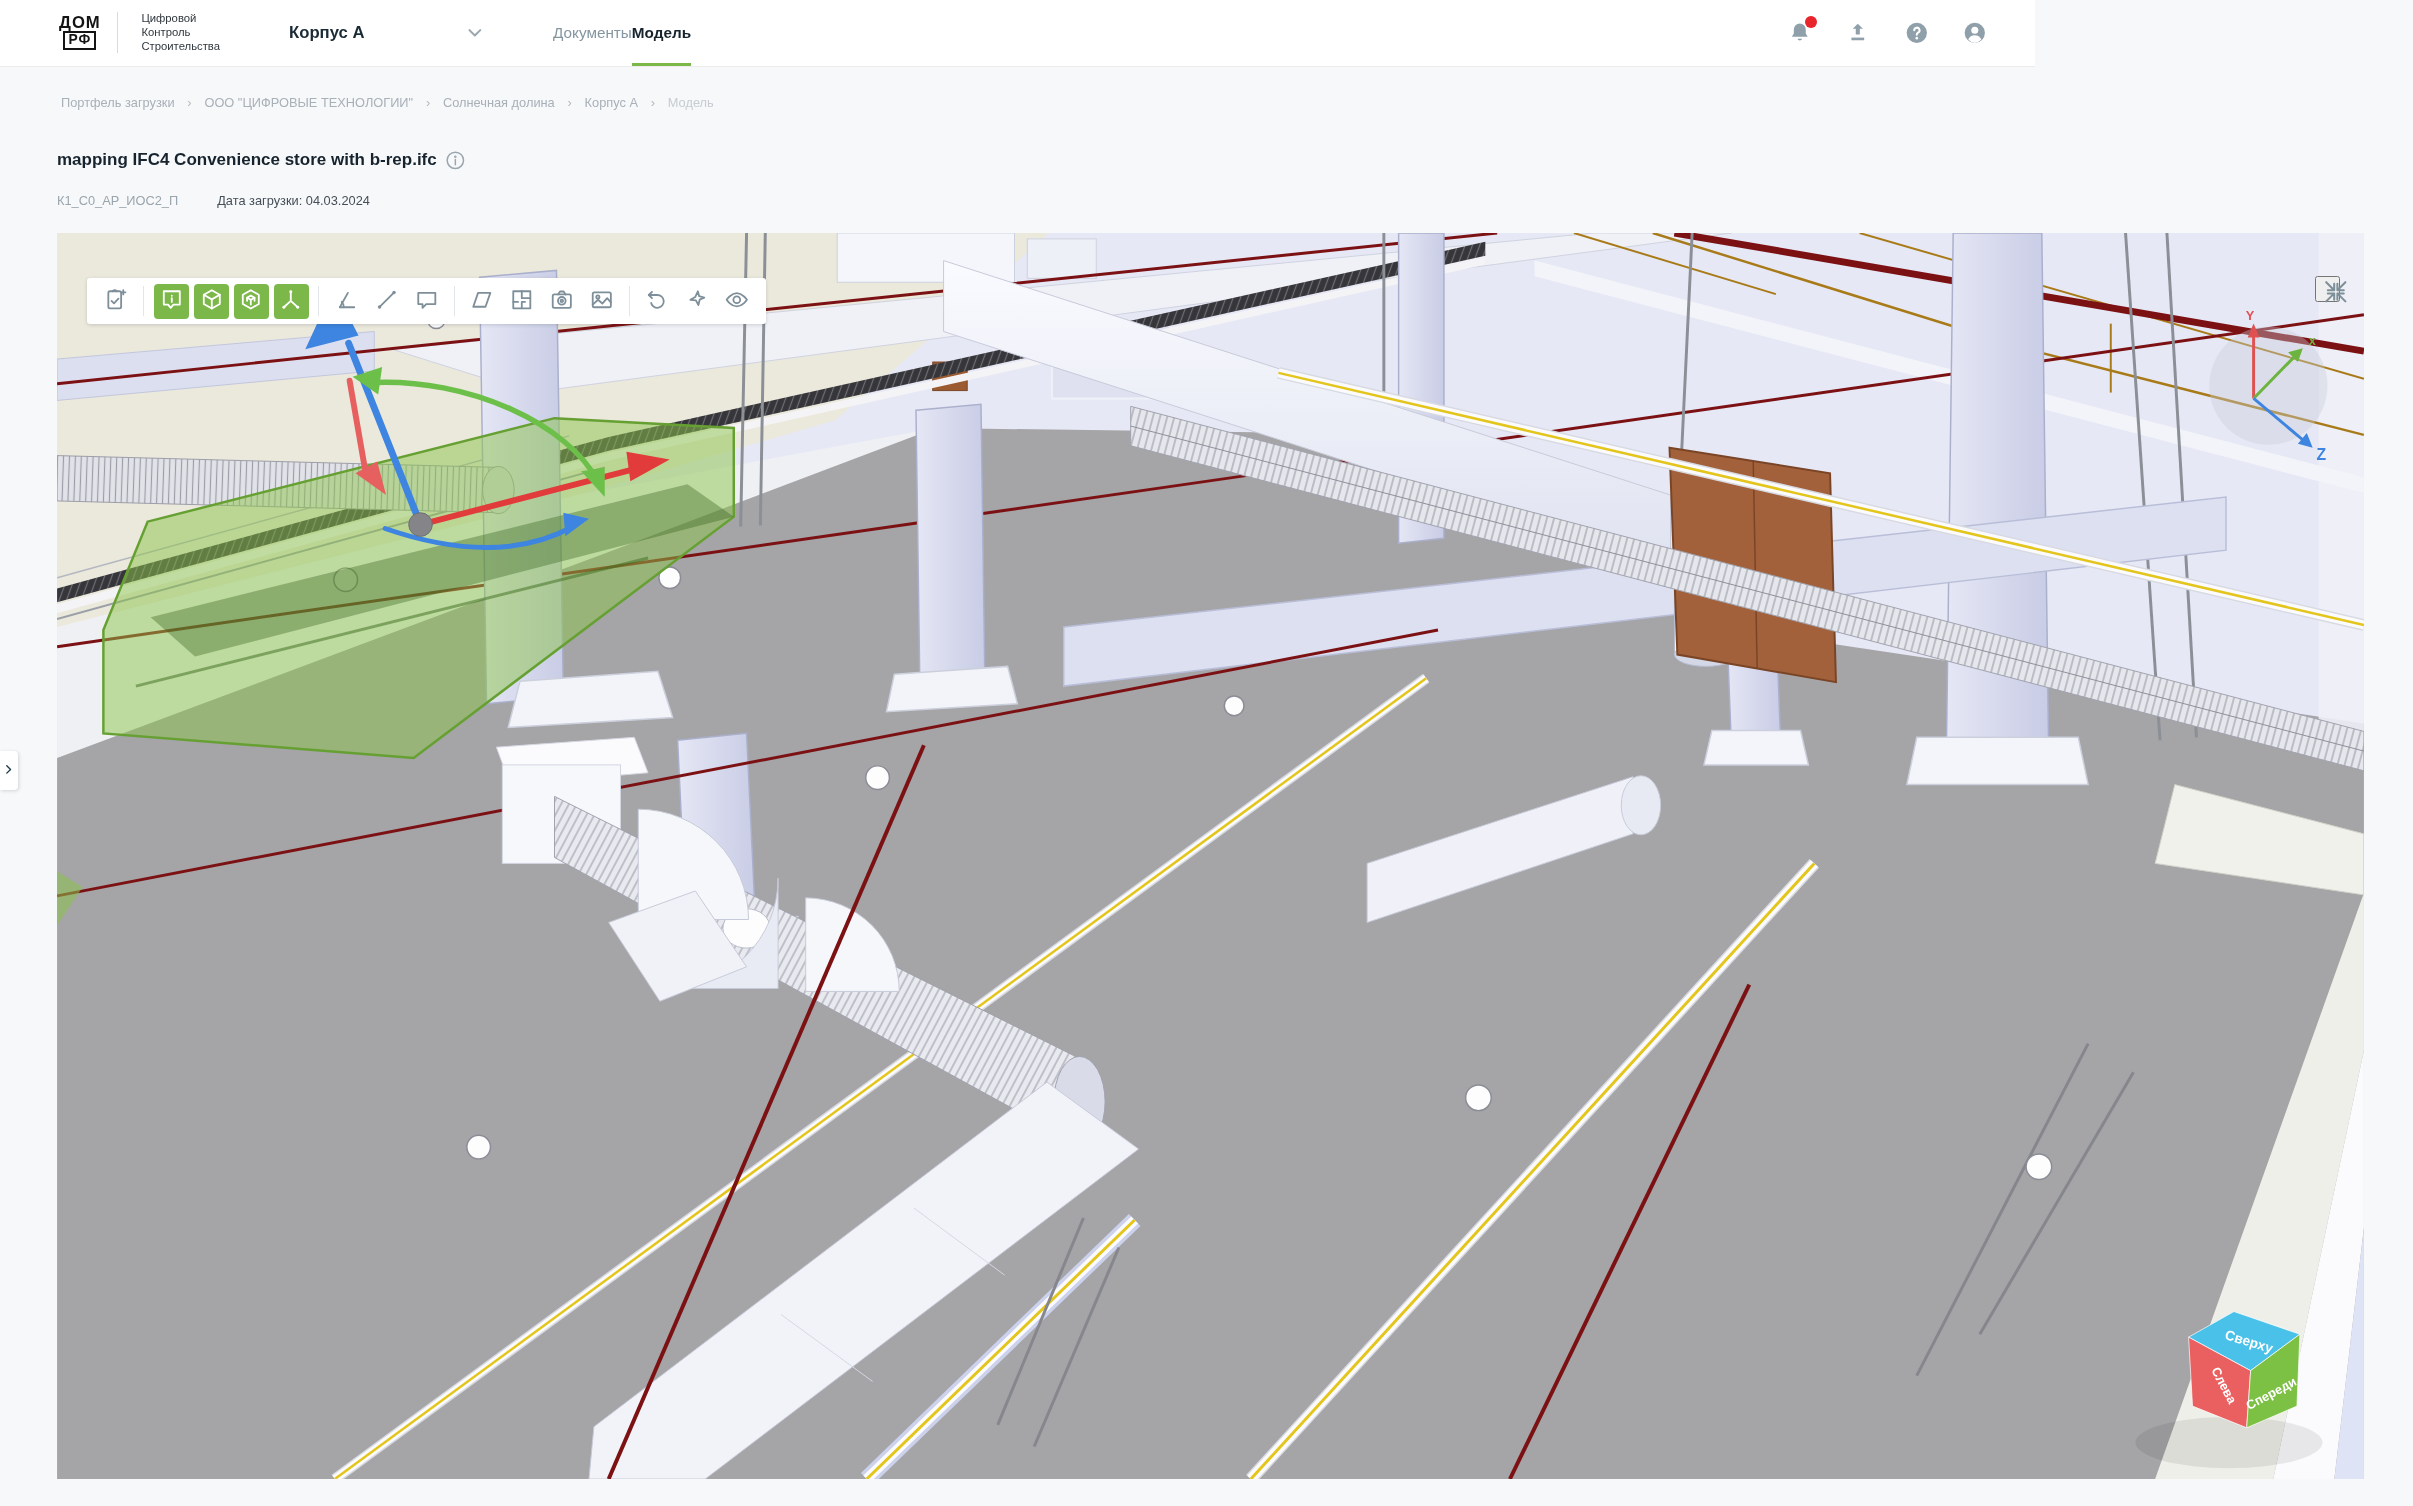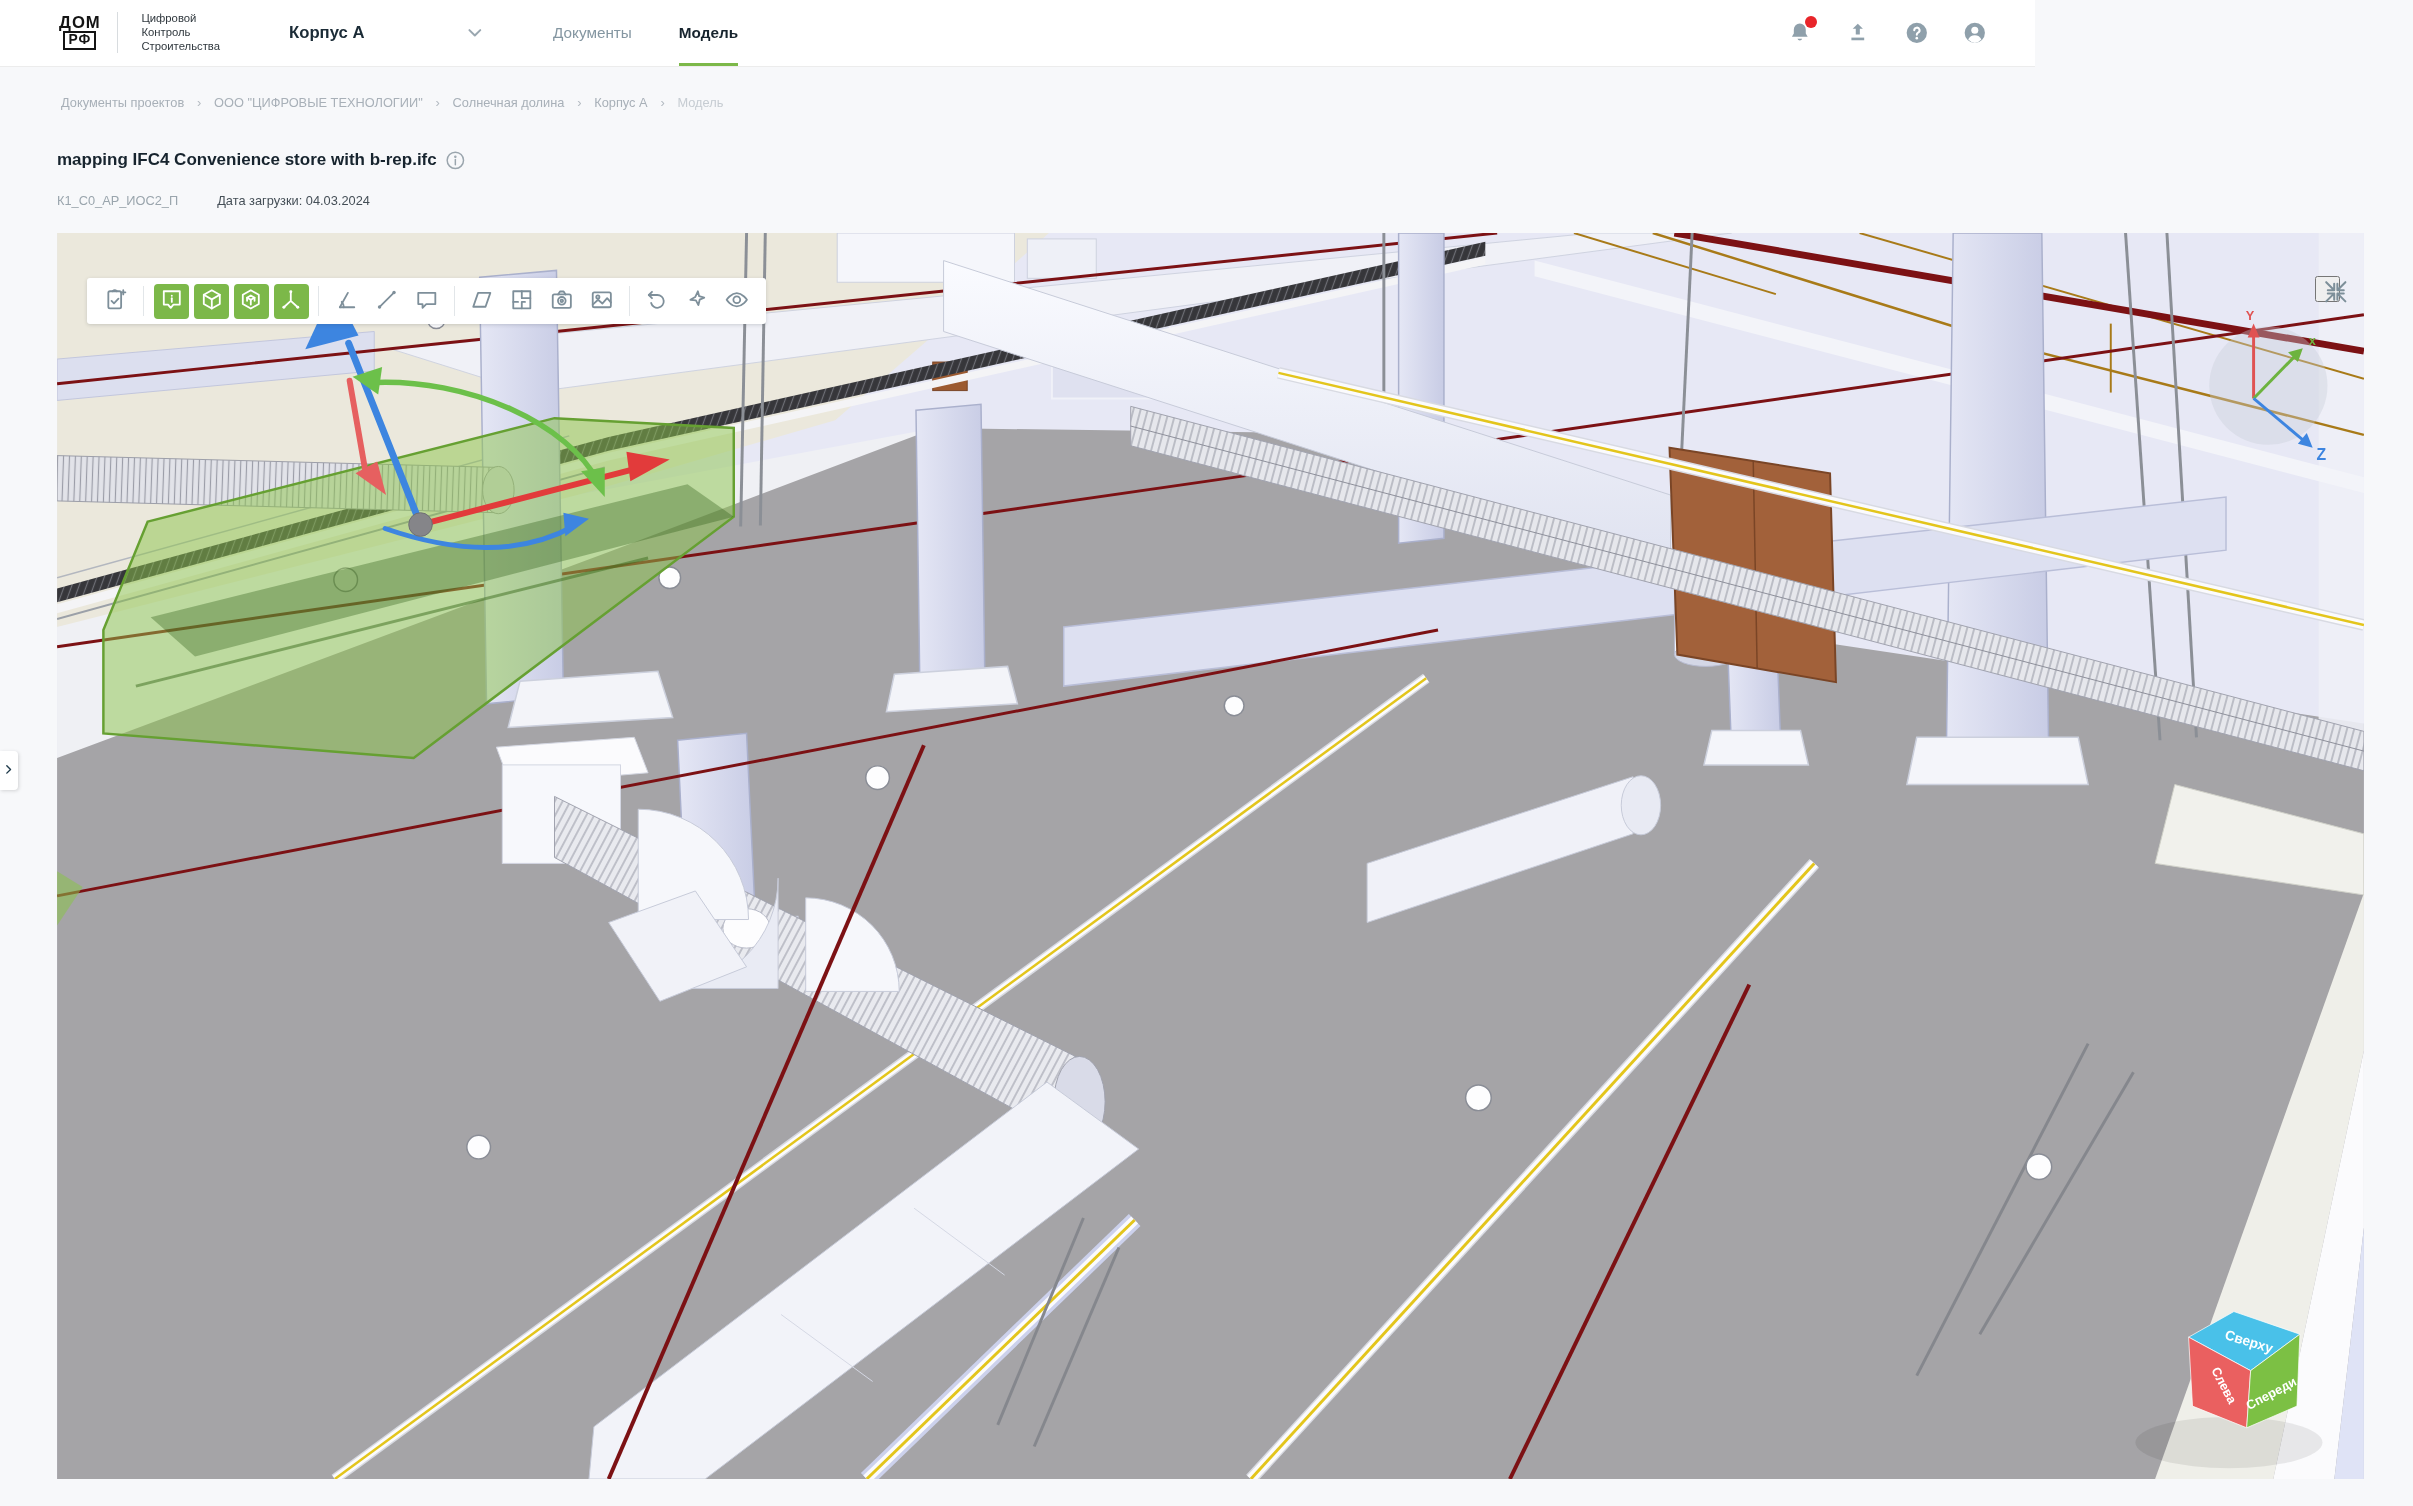--- a/index.html
+++ b/index.html
@@ -10,21 +10,21 @@
        border-bottom:1px solid #ececec;display:flex;align-items:center;z-index:30;}
   .logo-wrap{display:flex;align-items:center;margin-left:59px;gap:15.8px;}
   .logo-mark{display:flex;flex-direction:column;align-items:center;line-height:14.8px;
              font-weight:bold;color:#141414;letter-spacing:1px;}
   .logo-mark .l1{font-size:16.7px;} .logo-mark .l2{font-size:13.8px;border:2px solid #141414;padding:0 3px;}
   .logo-sep{width:1px;height:41px;background:#d8dcdf;}
   .brand-sub{font-size:11.3px;line-height:13.8px;color:#30383e;margin-left:8px;}
   .proj-sel{display:flex;align-items:center;margin-left:69px;width:197px;justify-content:space-between;cursor:pointer;}
   .proj-sel .lbl{font-size:16.7px;font-weight:bold;color:#1b2b36;}
   .proj-sel .chev{color:#9aa7b0;width:21.7px;height:21.7px;}
-  .tabs{display:flex;margin-left:67px;height:66px;align-items:stretch;gap:47px;}
+  .tabs{display:flex;margin-left:67px;height:66px;align-items:stretch;}
   .tab{display:flex;align-items:center;font-size:15.3px;color:#8496a1;position:relative;cursor:pointer;}
   .tab.active{color:#17242e;font-weight:bold;}
   .tab.active::after{content:"";position:absolute;left:0;right:0;bottom:0;height:3px;background:#7cb849;}
   .hdr-actions{margin-left:auto;margin-right:47px;display:flex;align-items:center;gap:33px;}
   .hact{width:25.6px;height:25.6px;color:#8fa0ab;position:relative;cursor:pointer;}
   .hact svg{width:25.6px;height:25.6px;display:block;}
   .hact .dot{position:absolute;top:-3.9px;right:-4.9px;width:11.8px;height:11.8px;border-radius:50%;}
   
   .crumbs{position:absolute;left:61px;top:95px;display:flex;gap:12.8px;font-size:12.8px;color:#a8b0b8;align-items:center;}
   .crumbs .sep{color:#b3bac1;}
@@ -103,21 +103,21 @@
         <svg viewBox="0 0 24 24" fill="none" stroke="currentColor" stroke-width="1.7" stroke-linecap="round" stroke-linejoin="round">
           <circle cx="12" cy="12" r="9.5" fill="currentColor" stroke="none"></circle>
           <circle cx="12" cy="9.6" r="3.3" fill="#fff" stroke="none"></circle>
           <path d="M5.8 18.4a6.8 6.8 0 0 1 12.4 0A9.46 9.46 0 0 1 12 21.5a9.46 9.46 0 0 1-6.2-3.1z" fill="#fff" stroke="none"></path>
         </svg>
       </div>
     </div>
 </header>
 
 <nav class="crumbs" id="crumbs">
-    <span class="crumb">Документы проектов</span>
+    <span class="crumb">Портфель загрузки</span>
     <span class="sep">›</span>
     <span class="crumb">ООО "ЦИФРОВЫЕ ТЕХНОЛОГИИ"</span>
     <span class="sep">›</span>
     <span class="crumb">Солнечная долина</span>
     <span class="sep">›</span>
     <span class="crumb">Корпус А</span>
     <span class="sep">›</span>
     <span class="crumb">Модель</span>
   </nav>
 

